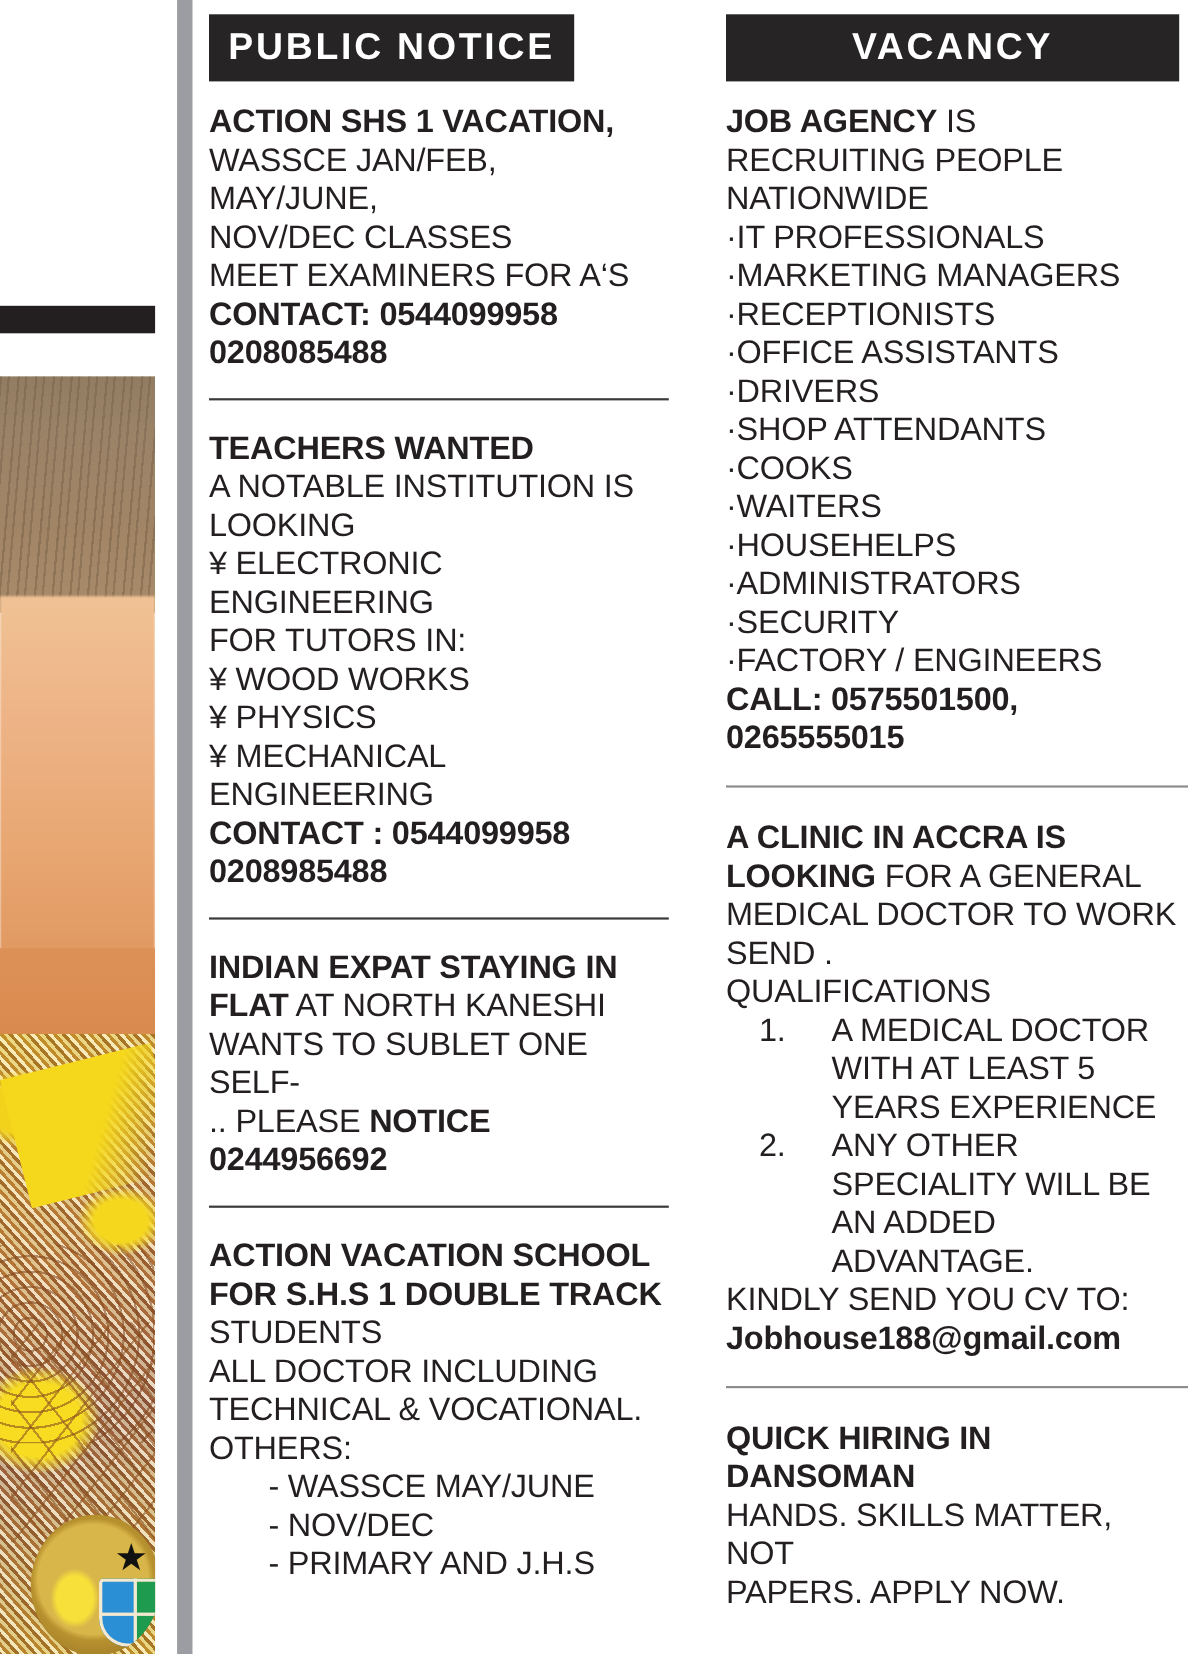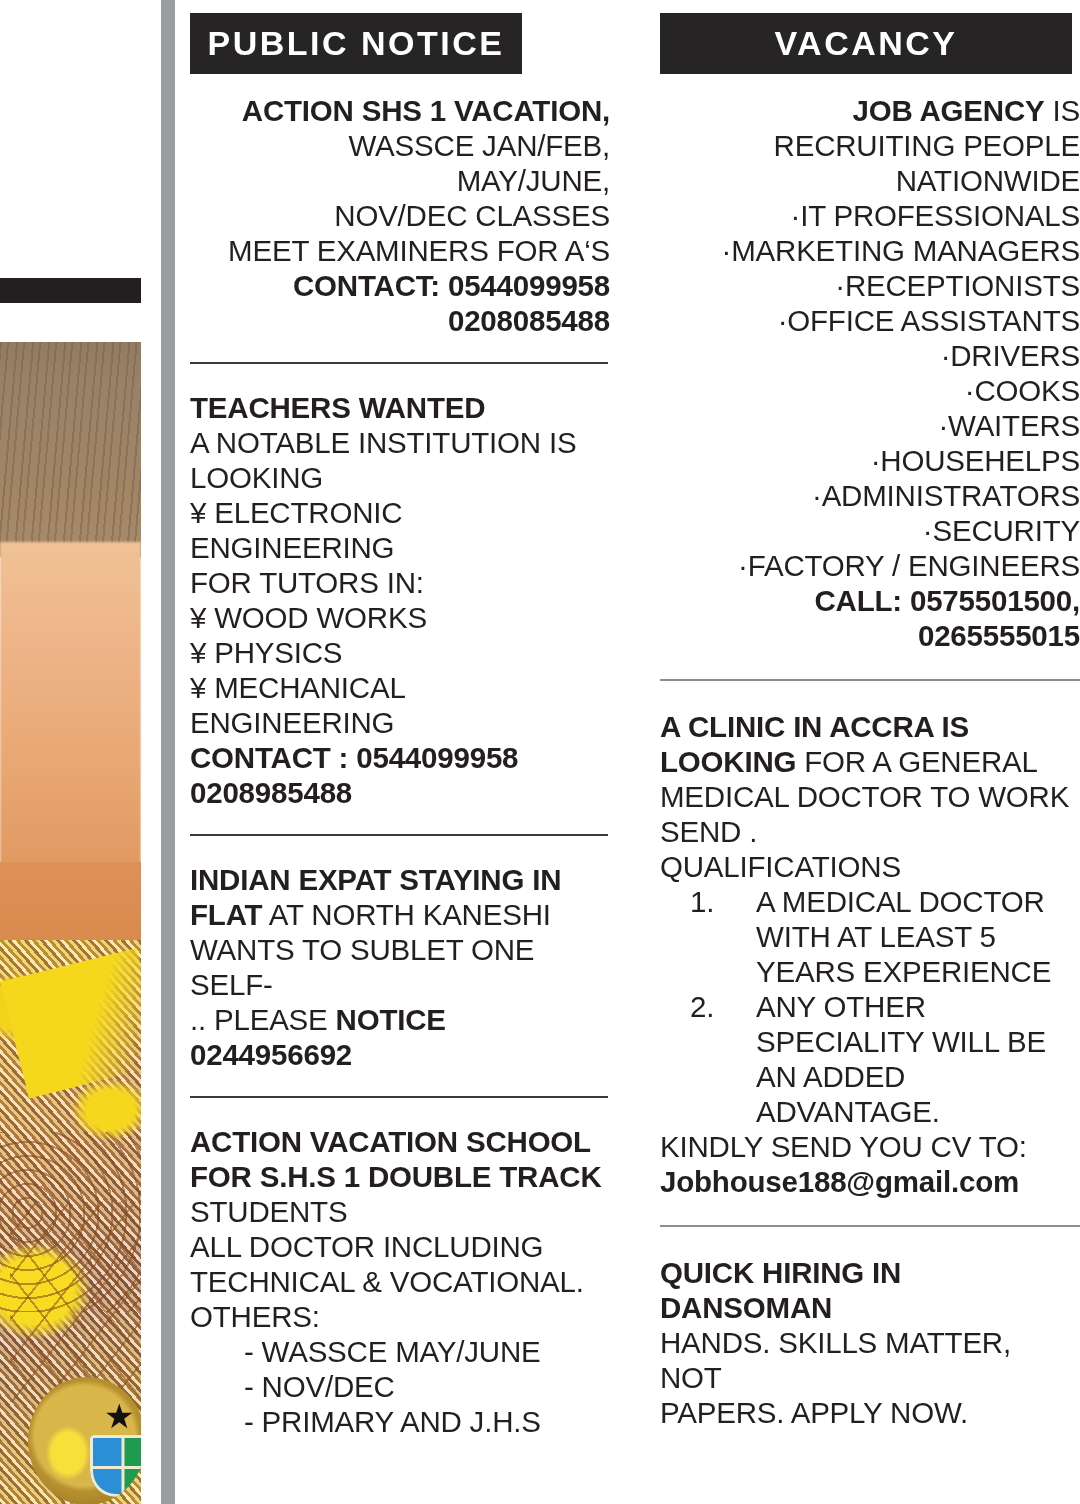--- a/index.html
+++ b/index.html
@@ -171,21 +171,21 @@
   }
   .col-1 .section-bar { width: 332px; }
   .col-2 .section-bar { width: 412px; }
 
   .ad {
     font-size: 29.5px;
     line-height: 35px;
     letter-spacing: -0.2px;
     color: #231f20;
   }
-  .ad.first { margin-top: 19px; text-align: right; }
+  .ad.first { margin-top: 19px; }
 
   .ad p { margin: 0; }
   .ad .b { font-weight: bold; }
 
   .sep {
     height: 0;
     border: 0;
     border-top: 2px solid #3a3a3a;
     margin: 24px 0 26px 0;
     width: 418px;
@@ -304,20 +304,21 @@
 
     <div class="ad first">
       <p><span class="b">JOB AGENCY</span><span> IS</span></p>
       <p>RECRUITING PEOPLE</p>
       <p>NATIONWIDE</p>
       <p>·IT PROFESSIONALS</p>
       <p>·MARKETING MANAGERS</p>
       <p>·RECEPTIONISTS</p>
       <p>·OFFICE ASSISTANTS</p>
       <p>·DRIVERS</p>
+      <p>·SHOP ATTENDANTS</p>
       <p>·COOKS</p>
       <p>·WAITERS</p>
       <p>·HOUSEHELPS</p>
       <p>·ADMINISTRATORS</p>
       <p>·SECURITY</p>
       <p>·FACTORY / ENGINEERS</p>
       <p class="b">CALL: 0575501500, 0265555015</p>
     </div>
 
     <hr class="sep">

